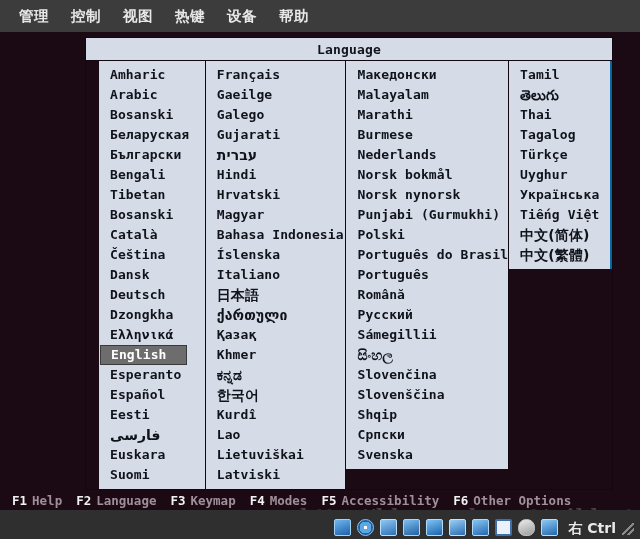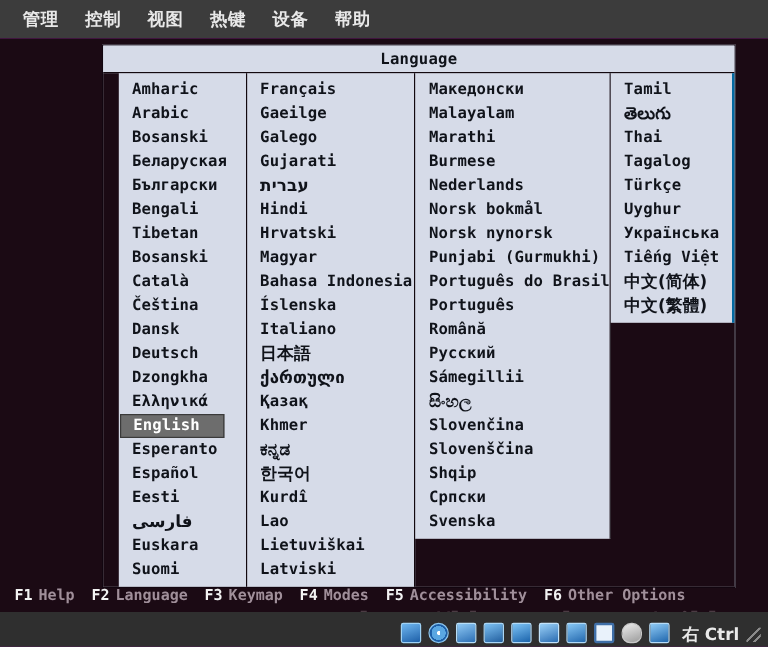--- a/index.html
+++ b/index.html
@@ -97,21 +97,21 @@
     line-height: 18px;
   }
   .cjk { font-family: "DejaVu Sans", "Liberation Sans", sans-serif; font-size: 14px; }
 
   
   #fkeys {
     position: absolute;
     left: 0; top: 450px;
     width: 640px; height: 26px;
     display: flex;
-    align-items: center;
+    align-items: flex-end;
     padding-left: 12px;
     font-size: 12.5px;
     white-space: nowrap;
   }
   .fkey { margin-right: 14px; }
   .fkey .key { color: #f2f2f2; }
   .fkey .desc { color: #a08f9a; margin-left: 5px; }
 
   
   #statusbar {
@@ -233,20 +233,21 @@
           </div>
           <div class="lang-col c3">
             <div class="lang-item">Македонски</div>
             <div class="lang-item">Malayalam</div>
             <div class="lang-item">Marathi</div>
             <div class="lang-item">Burmese</div>
             <div class="lang-item">Nederlands</div>
             <div class="lang-item">Norsk bokmål</div>
             <div class="lang-item">Norsk nynorsk</div>
             <div class="lang-item">Punjabi (Gurmukhi)</div>
+            <div class="lang-item">Polski</div>
             <div class="lang-item">Português do Brasil</div>
             <div class="lang-item">Português</div>
             <div class="lang-item">Română</div>
             <div class="lang-item">Русский</div>
             <div class="lang-item">Sámegillii</div>
             <div class="lang-item cjk">සිංහල</div>
             <div class="lang-item">Slovenčina</div>
             <div class="lang-item">Slovenščina</div>
             <div class="lang-item">Shqip</div>
             <div class="lang-item">Српски</div>

